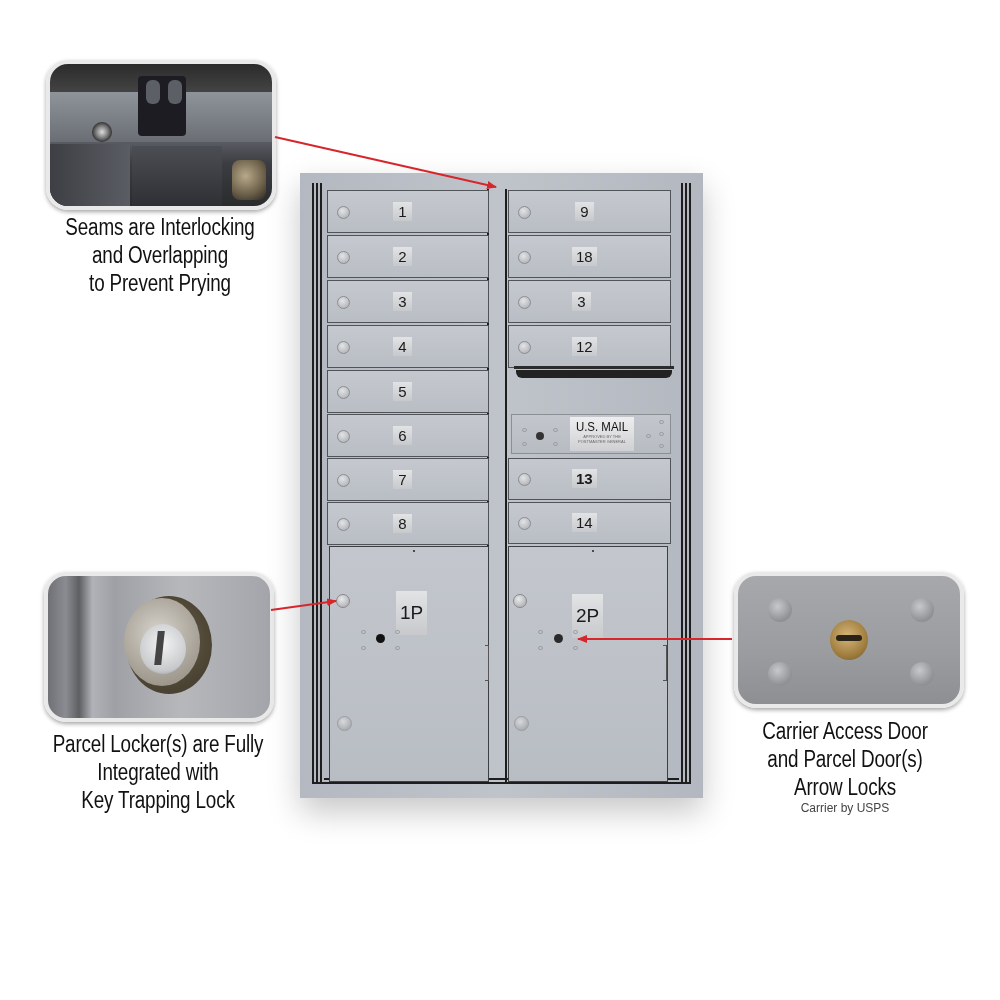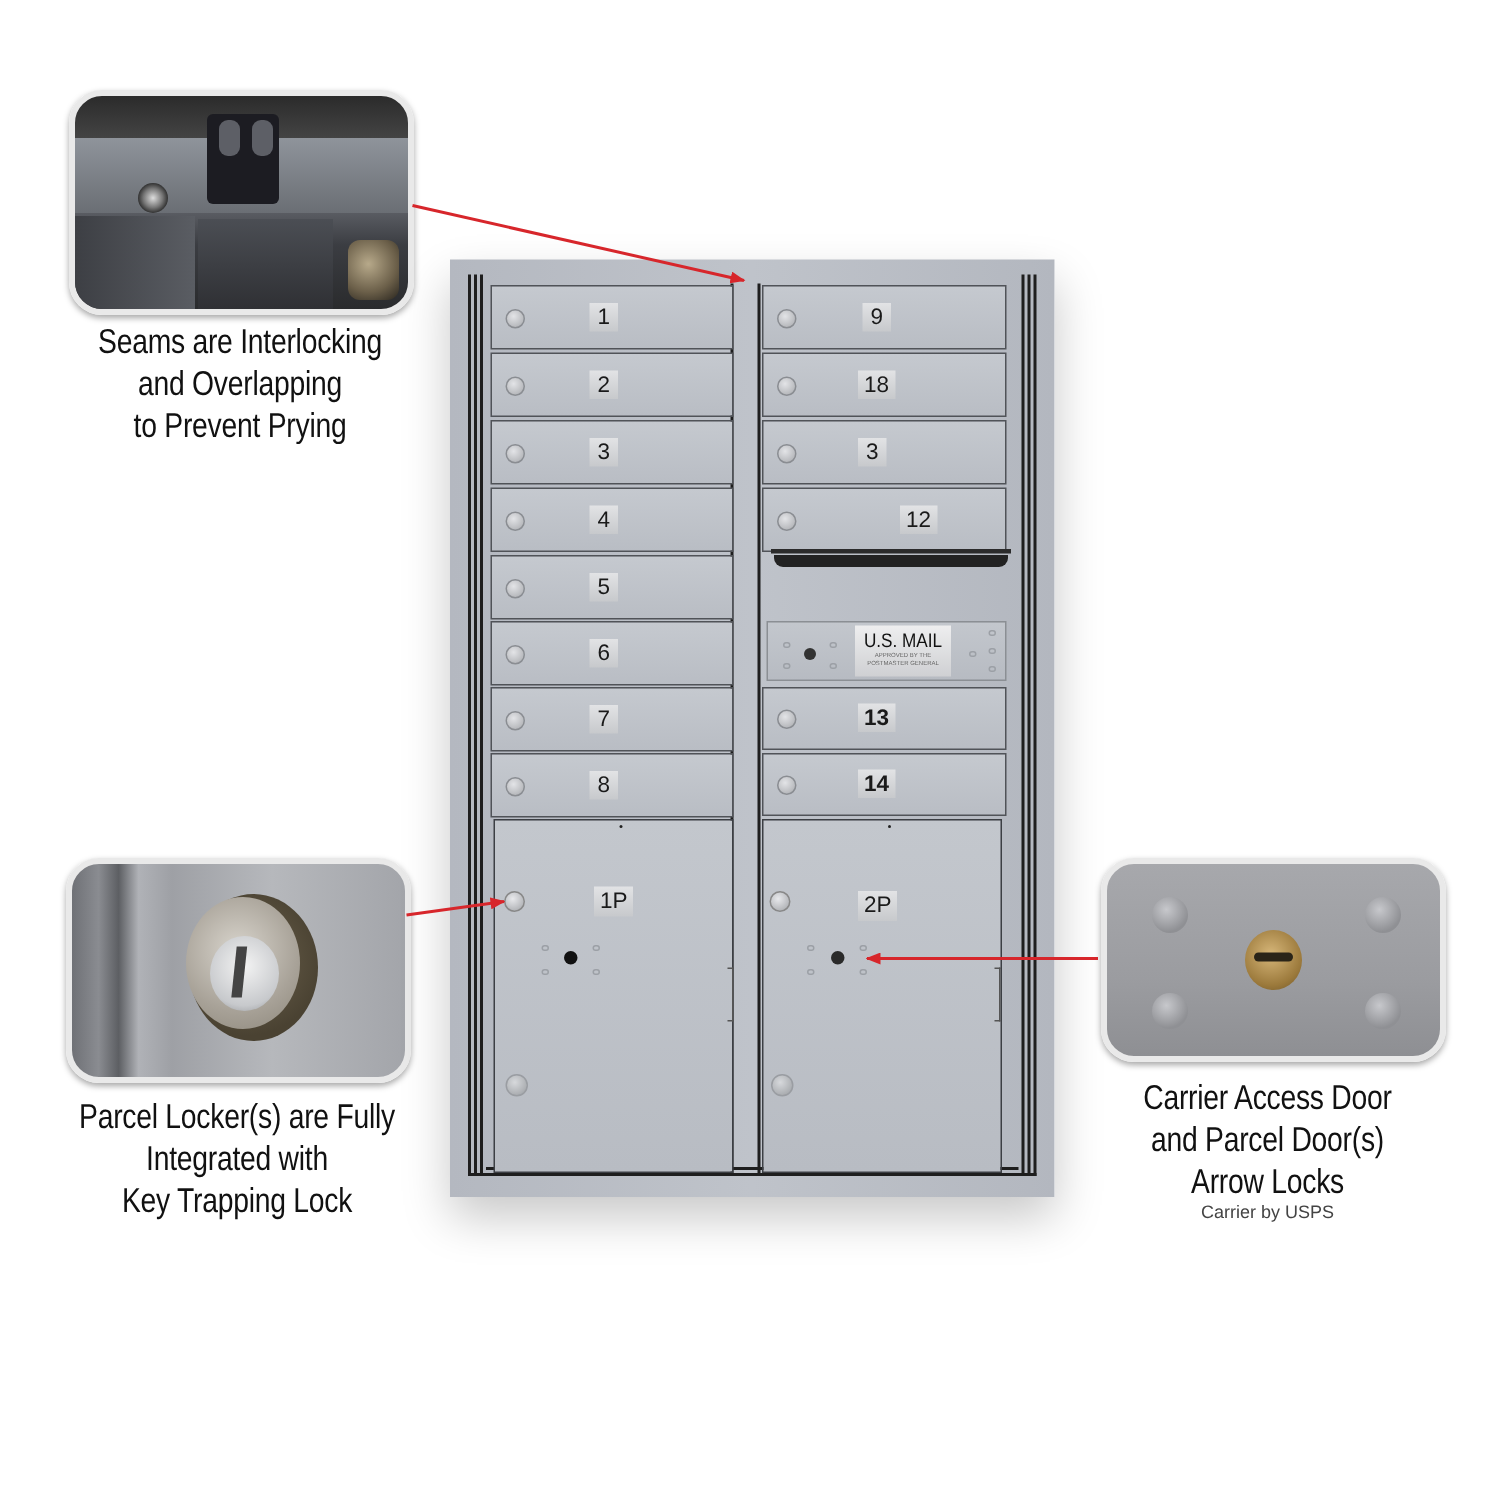--- a/index.html
+++ b/index.html
@@ -45,21 +45,21 @@
   .door .num { position:absolute; top:50%; margin-top:-10px; height:19px; min-width:19px; padding:0 4px; box-sizing:border-box; background:linear-gradient(180deg,#e2e3e5,#c7c9cc); font-family:"Liberation Sans", sans-serif; font-size:15px; line-height:19px; text-align:center; color:#1a1a1a; }
   .slot-mail { position:absolute; left:516px; top:370px; width:156px; height:8px; background:#222; border-radius:0 0 6px 6px; }
   .slot-lip { position:absolute; left:514px; top:366px; width:160px; height:3px; background:#2b2b2b; }
   .carrier-door { position:absolute; left:511px; top:414px; width:160px; height:40px; background:linear-gradient(180deg,#c3c7cd,#b7bbc2); border:1px solid #8b8f94; box-sizing:border-box; }
   .usmail-plate { position:absolute; left:570px; top:417px; width:64px; height:34px; background:linear-gradient(180deg,#eeeeef,#cfd0d3); text-align:center; }
   .usmail-plate .t1 { font-size:13px; line-height:15px; color:#111; display:block; padding-top:2px; white-space:nowrap; transform:scaleX(0.88); }
   .usmail-plate .t2 { font-size:4px; line-height:5px; color:#666; display:block; }
   .dot { position:absolute; border-radius:50%; }
   .rivet { position:absolute; width:5px; height:4px; border:1px solid #9ca0a6; border-radius:2px; box-sizing:border-box; }
   .parcel-door { position:absolute; background:linear-gradient(180deg,#c3c7cd,#b8bcc3); border:1.5px solid #3c3f44; box-sizing:border-box; }
-  .parcel-num { position:absolute; height:20px; padding:0 4px; background:linear-gradient(180deg,#e2e3e5,#c7c9cc); font-size:15px; line-height:20px; color:#1a1a1a; }
+  .parcel-num { position:absolute; height:20px; padding:12px 4px; background:linear-gradient(180deg,#e2e3e5,#c7c9cc); font-size:19px; line-height:20px; color:#1a1a1a; }
   .parcel-lock { position:absolute; width:12px; height:12px; border-radius:50%; border:1px solid #888; background:radial-gradient(circle at 40% 35%,#e8e9ec,#a2a4a8); }
   .parcel-knob { position:absolute; width:13px; height:13px; border-radius:50%; background:radial-gradient(circle at 40% 35%,#d7d9dc,#9b9ea2); border:1px solid #9a9da2; }
   .hinge-mark { position:absolute; width:4px; height:36px; border:1px solid #555; border-left:none; box-sizing:border-box; }
 </style>
 </head>
 <body>
 
 <div class="callout-photo" id="photo-seam">
   <div class="plate"></div>
   <div class="hinge"></div>
@@ -156,21 +156,21 @@
 <div class="door" style="left:508px; top:235px; width:163px; height:43px;">
   <span class="lock"></span>
   <span class="num" style="left:63px;">18</span>
 </div>
 <div class="door" style="left:508px; top:280px; width:163px; height:43px;">
   <span class="lock"></span>
   <span class="num" style="left:63px;">3</span>
 </div>
 <div class="door" style="left:508px; top:325px; width:163px; height:43px;">
   <span class="lock"></span>
-  <span class="num" style="left:63px;margin-left:28px;">12</span>
+  <span class="num" style="left:63px;">12</span>
 </div>
 
 <div class="slot-lip"></div>
 <div class="slot-mail"></div>
 
 <div class="carrier-door"></div>
 <div class="dot" style="left:536px; top:432px; width:8px; height:8px; background:#333;"></div>
 <div class="rivet" style="left:522px; top:428px;"></div>
 <div class="rivet" style="left:522px; top:442px;"></div>
 <div class="rivet" style="left:553px; top:428px;"></div>
@@ -181,21 +181,21 @@
 <div class="rivet" style="left:659px; top:444px;"></div>
 <div class="usmail-plate">
   <span class="t1">U.S. MAIL</span>
   <span class="t2">APPROVED BY THE POSTMASTER GENERAL</span>
 </div>
 
 <div class="door" style="left:508px; top:458px; width:163px; height:42px;">
   <span class="lock"></span>
   <span class="num" style="left:63px;font-weight:bold;">13</span>
 </div>
-<div class="door" style="left:508px; top:502px; width:163px; height:42px;font-weight:bold;">
+<div class="door" style="left:508px; top:502px; width:163px; height:42px;">
   <span class="lock"></span>
   <span class="num" style="left:63px;">14</span>
 </div>
 
 <div class="parcel-door" style="left:329px; top:546px; width:160px; height:236px;"></div>
 <div class="dot" style="left:413px; top:550px; width:2px; height:2px; background:#222;"></div>
 <div class="parcel-lock" style="left:336px; top:594px;"></div>
 <div class="parcel-num" style="left:396px; top:591px;">1P</div>
 <div class="dot" style="left:376px; top:634px; width:9px; height:9px; background:#111;"></div>
 <div class="rivet" style="left:361px; top:630px;"></div>

